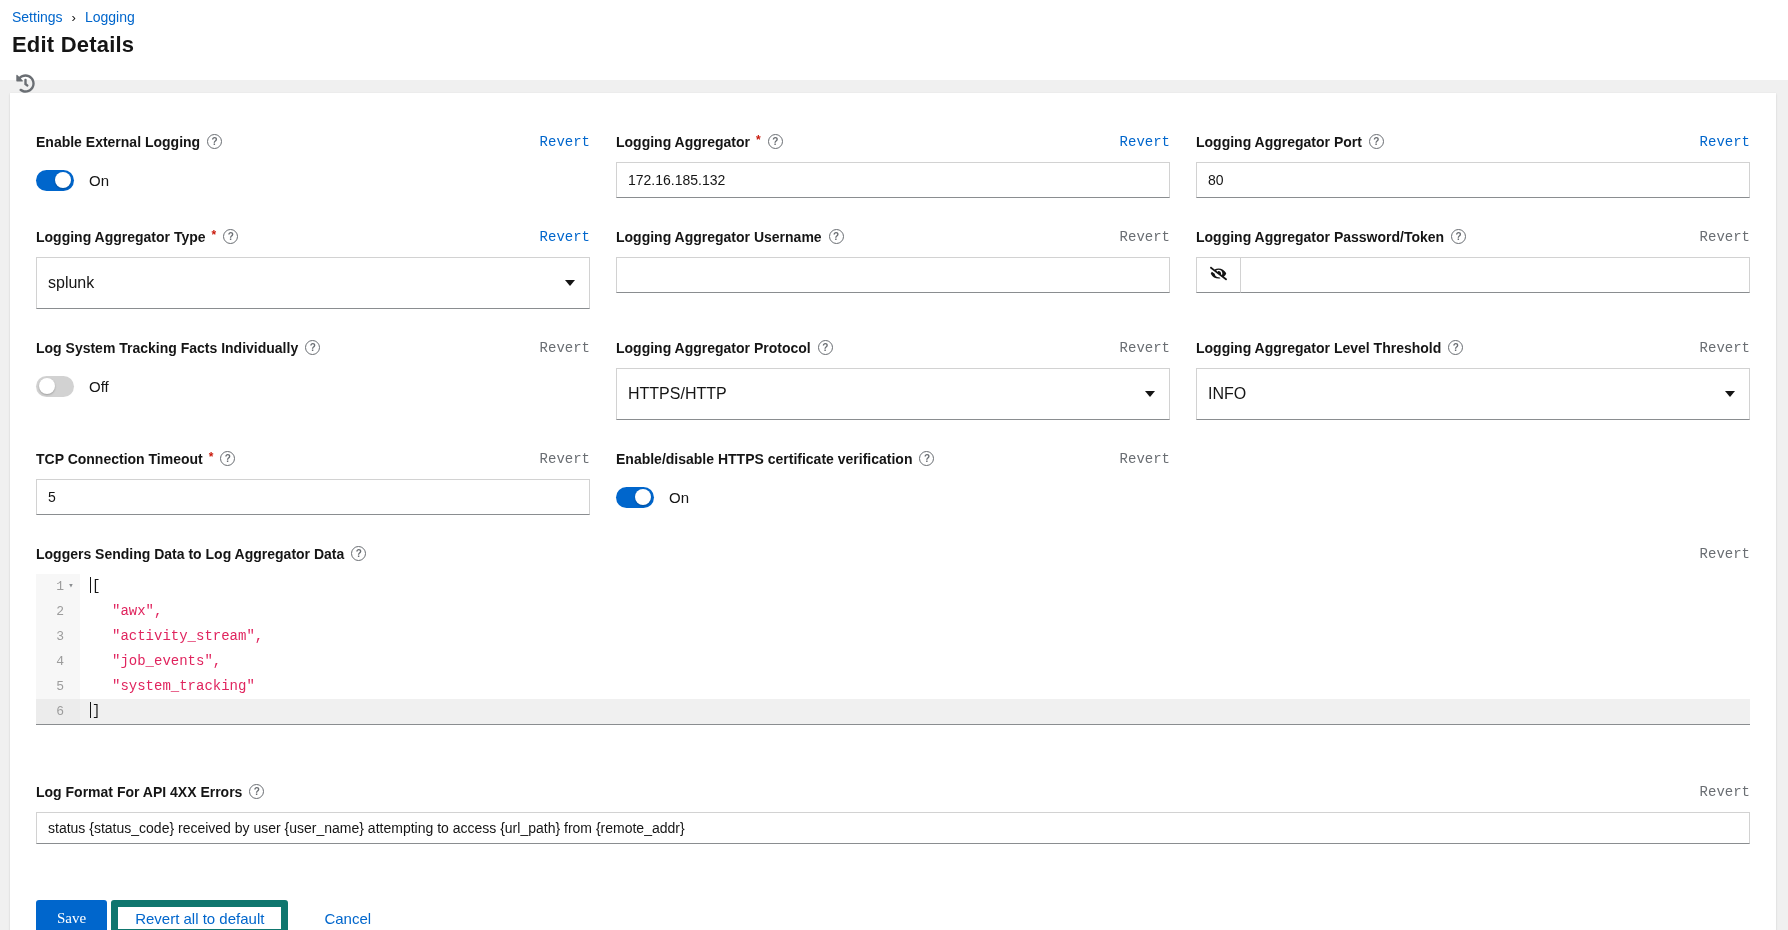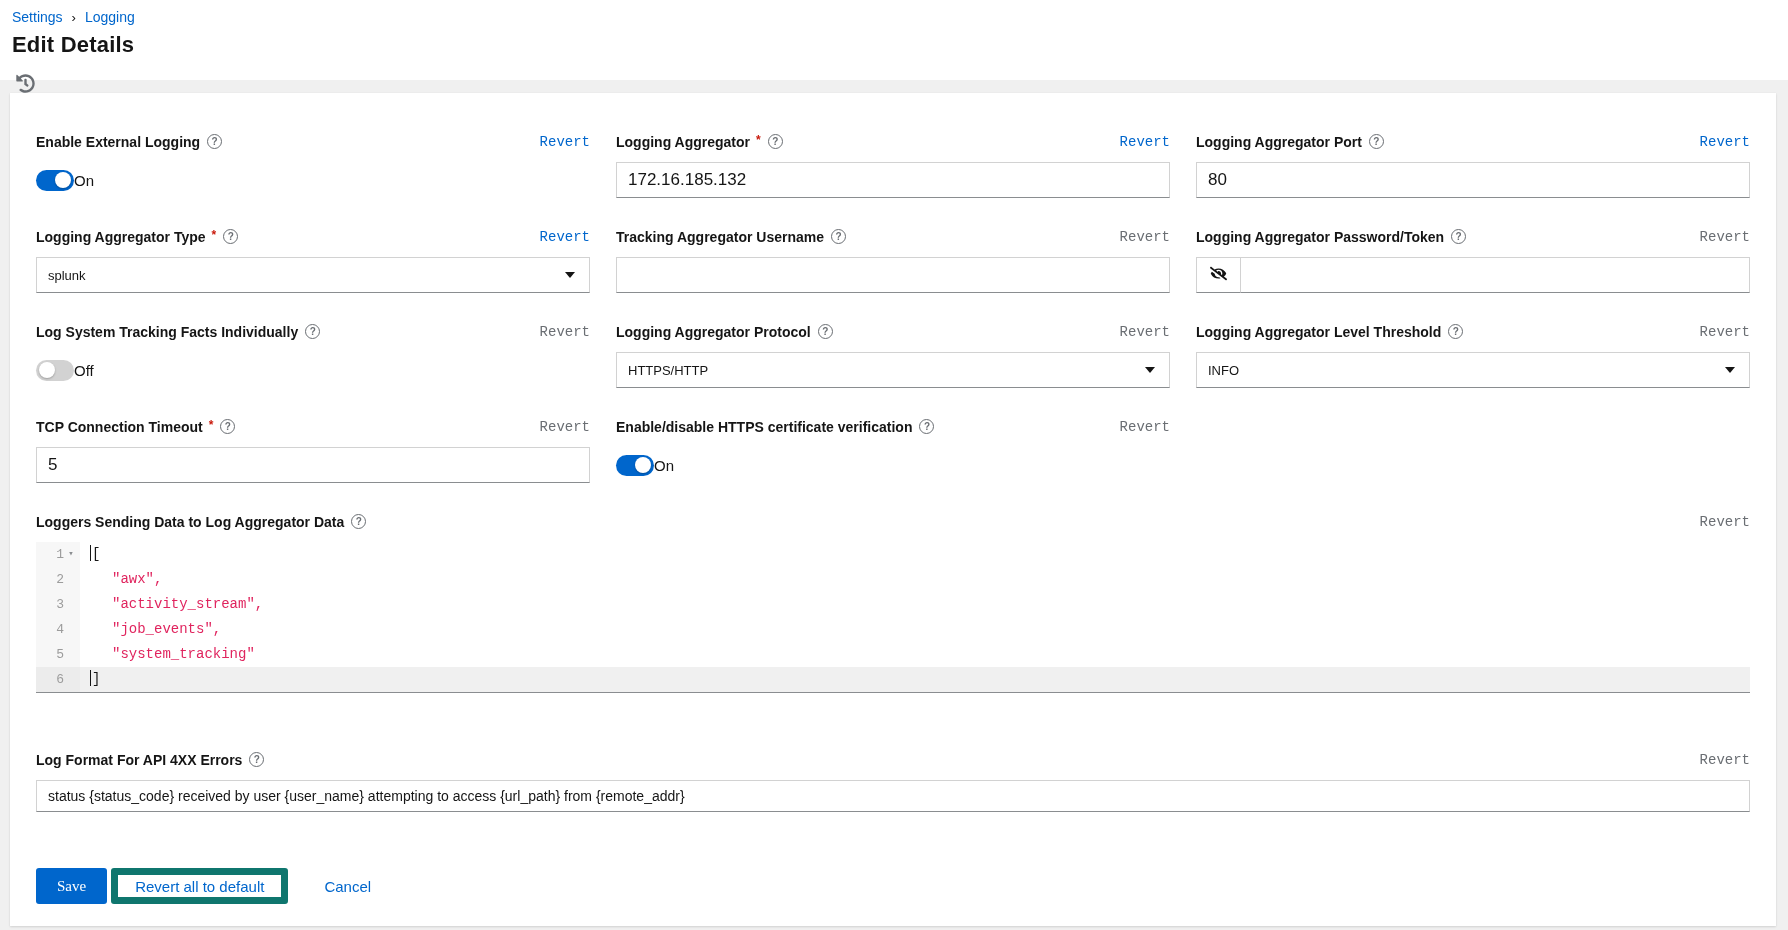--- a/index.html
+++ b/index.html
@@ -64,39 +64,39 @@
     background: none; border: none; font-family: Liberation Mono, monospace;
     font-size: 14px; cursor: pointer;
   }
   .revert.active { color: #0066cc; }
   .revert.disabled { color: #6a6e73; cursor: default; }
 
   
   .text-input {
     width: 100%; height: 36px;
     border: 1px solid #d2d2d2; border-bottom-color: #8a8d90;
-    padding: 0 11px; font-size: 17px; color: #151515;
+    padding: 0 11px; font-size: 14px; color: #151515;
     font-family: "Liberation Sans", sans-serif; background: #fff;
   }
   .text-input.slim { height: 32px; font-size: 14px; }
 
   .select {
-    width: 100%; height: 36px;
+    width: 100%; height: 52px;
     border: 1px solid #d2d2d2; border-bottom-color: #8a8d90;
     background: #fff; padding: 0 14px 0 11px;
     display: flex; align-items: center; justify-content: space-between;
-    font-size: 13px; cursor: pointer;
+    font-size: 16px; cursor: pointer;
   }
   .caret {
     width: 0; height: 0;
     border-left: 5px solid transparent; border-right: 5px solid transparent;
     border-top: 6px solid #151515;
   }
 
-  .toggle-row { display: flex; align-items: center; height: 36px; }
+  .toggle-row { display: flex; align-items: center; gap: 15px; height: 36px; }
   .switch {
     width: 38px; height: 21px; border-radius: 11px; position: relative; cursor: pointer;
     flex: 0 0 auto;
   }
   .switch.on  { background: #0066cc; }
   .switch.off { background: #d2d2d2; }
   .switch .knob {
     position: absolute; top: 2.5px; width: 16px; height: 16px;
     background: #fff; border-radius: 50%;
     box-shadow: 0 1px 2px rgba(0,0,0,0.25);
@@ -221,21 +221,21 @@
       </div>
       <div class="select">
         <span>splunk</span>
         <span class="caret"></span>
       </div>
     </div>
 
     <div class="field">
       <div class="field-head">
         <div class="label-group">
-          <span class="field-label">Tracking Aggregator Username</span>
+          <span class="field-label">Logging Aggregator Username</span>
           <span class="help-icon">?</span>
         </div>
         <button class="revert disabled">Revert</button>
       </div>
       <input class="text-input" type="text" value="" style="">
     </div>
 
     <div class="field">
       <div class="field-head">
         <div class="label-group">

